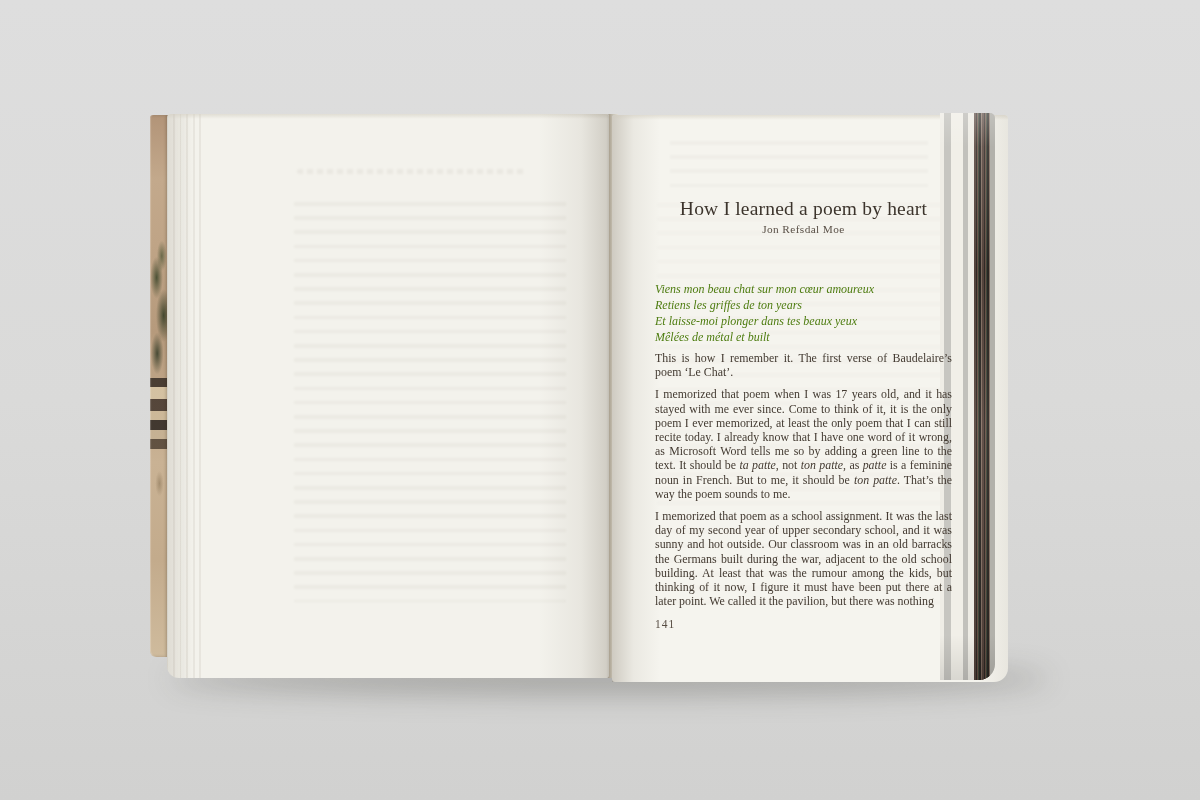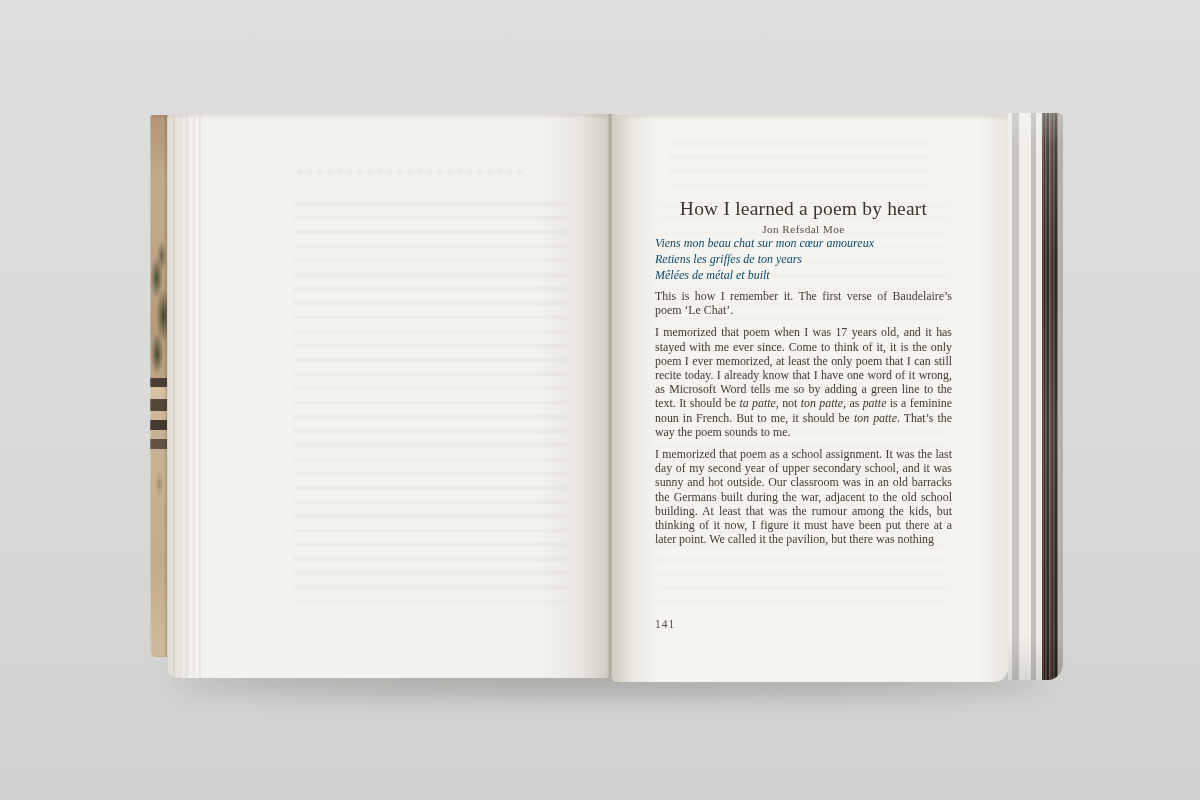--- a/index.html
+++ b/index.html
@@ -12,21 +12,21 @@
   .scene { position:absolute; inset:0; }
 
   
   .book-shadow {
     position:absolute; left:168px; top:664px; width:882px; height:30px;
     background: rgba(40,38,34,0.28);
     border-radius:50%;
     filter: blur(14px);
   }
 
-  .book { position:absolute; left:150px; top:112px; width:913px; height:570px; }
+  .book { position:absolute; left:150px; top:112px; width:845px; height:570px; }
 
   
   .edge-art {
     position:absolute; left:0; top:3px; width:19px; height:542px;
     border-radius:3px 0 0 6px;
     background:
       linear-gradient(180deg,
         transparent 0 48.5%,
         rgba(58,48,40,0.88) 48.5% 50.2%,
         rgba(214,196,164,0.92) 50.2% 52.4%,
@@ -133,21 +133,21 @@
     color:#41382f;
   }
   .title {
     font-size:19.5px; font-weight:400; text-align:center;
     letter-spacing:0.2px; color:#3c342c; line-height:23px;
   }
   .author {
     font-size:11.3px; text-align:center; margin-top:3px;
     color:#5a5047; letter-spacing:0.4px;
   }
-  .poem { font-style:italic; font-size:12px; line-height:16px; color:#0c4a6e; }
+  .poem { margin-top:46px; font-style:italic; font-size:12px; line-height:16px; color:#4d7c0f; }
   .poem .line { white-space:nowrap; }
   p.body {
     font-size:11.9px; line-height:14.2px; text-align:justify;
     margin:8px 0 0 0; color:#433a31;
   }
   p.body.first { margin-top:6px; }
   p.body em { }
   .folio {
     position:absolute; left:43px; top:503px; width:297px; z-index:2;
     text-align:left; font-size:11.5px; color:#564c42; letter-spacing:1px;
@@ -177,20 +177,21 @@
       <div class="ghost-lines ghost-right-head"></div>
       <div class="ghost-lines ghost-right-block"></div>
 
       <div class="text-col">
         <div class="title">How I learned a poem by heart</div>
         <div class="author">Jon Refsdal Moe</div>
 
         <div class="poem">
           <div class="line">Viens mon beau chat sur mon cœur amoureux</div>
           <div class="line">Retiens les griffes de ton years</div>
+          <div class="line">Et laisse-moi plonger dans tes beaux yeux</div>
           <div class="line">Mêlées de métal et built</div>
         </div>
 
         <p class="body first"><span>This is how I remember it. The first verse of Baudelaire’s poem ‘Le Chat’.</span></p>
         <p class="body"><span>I memorized that poem when I was 17 years old, and it has stayed with me ever since. Come to think of it, it is the only poem I ever memorized, at least the only poem that I can still recite today. I already know that I have one word of it wrong, as Microsoft Word tells me so by adding a green line to the text. It should be </span><em>ta patte</em><span>, not </span><em>ton patte</em><span>, as </span><em>patte</em><span> is a feminine noun in French. But to me, it should be </span><em>ton patte</em><span>. That’s the way the poem sounds to me.</span></p>
         <p class="body"><span>I memorized that poem as a school assignment. It was the last day of my second year of upper secondary school, and it was sunny and hot outside. Our classroom was in an old barracks the Germans built during the war, adjacent to the old school building. At least that was the rumour among the kids, but thinking of it now, I figure it must have been put there at a later point. We called it the pavilion, but there was nothing</span></p>
       </div>
 
       <div class="folio">141</div>
     </div>

